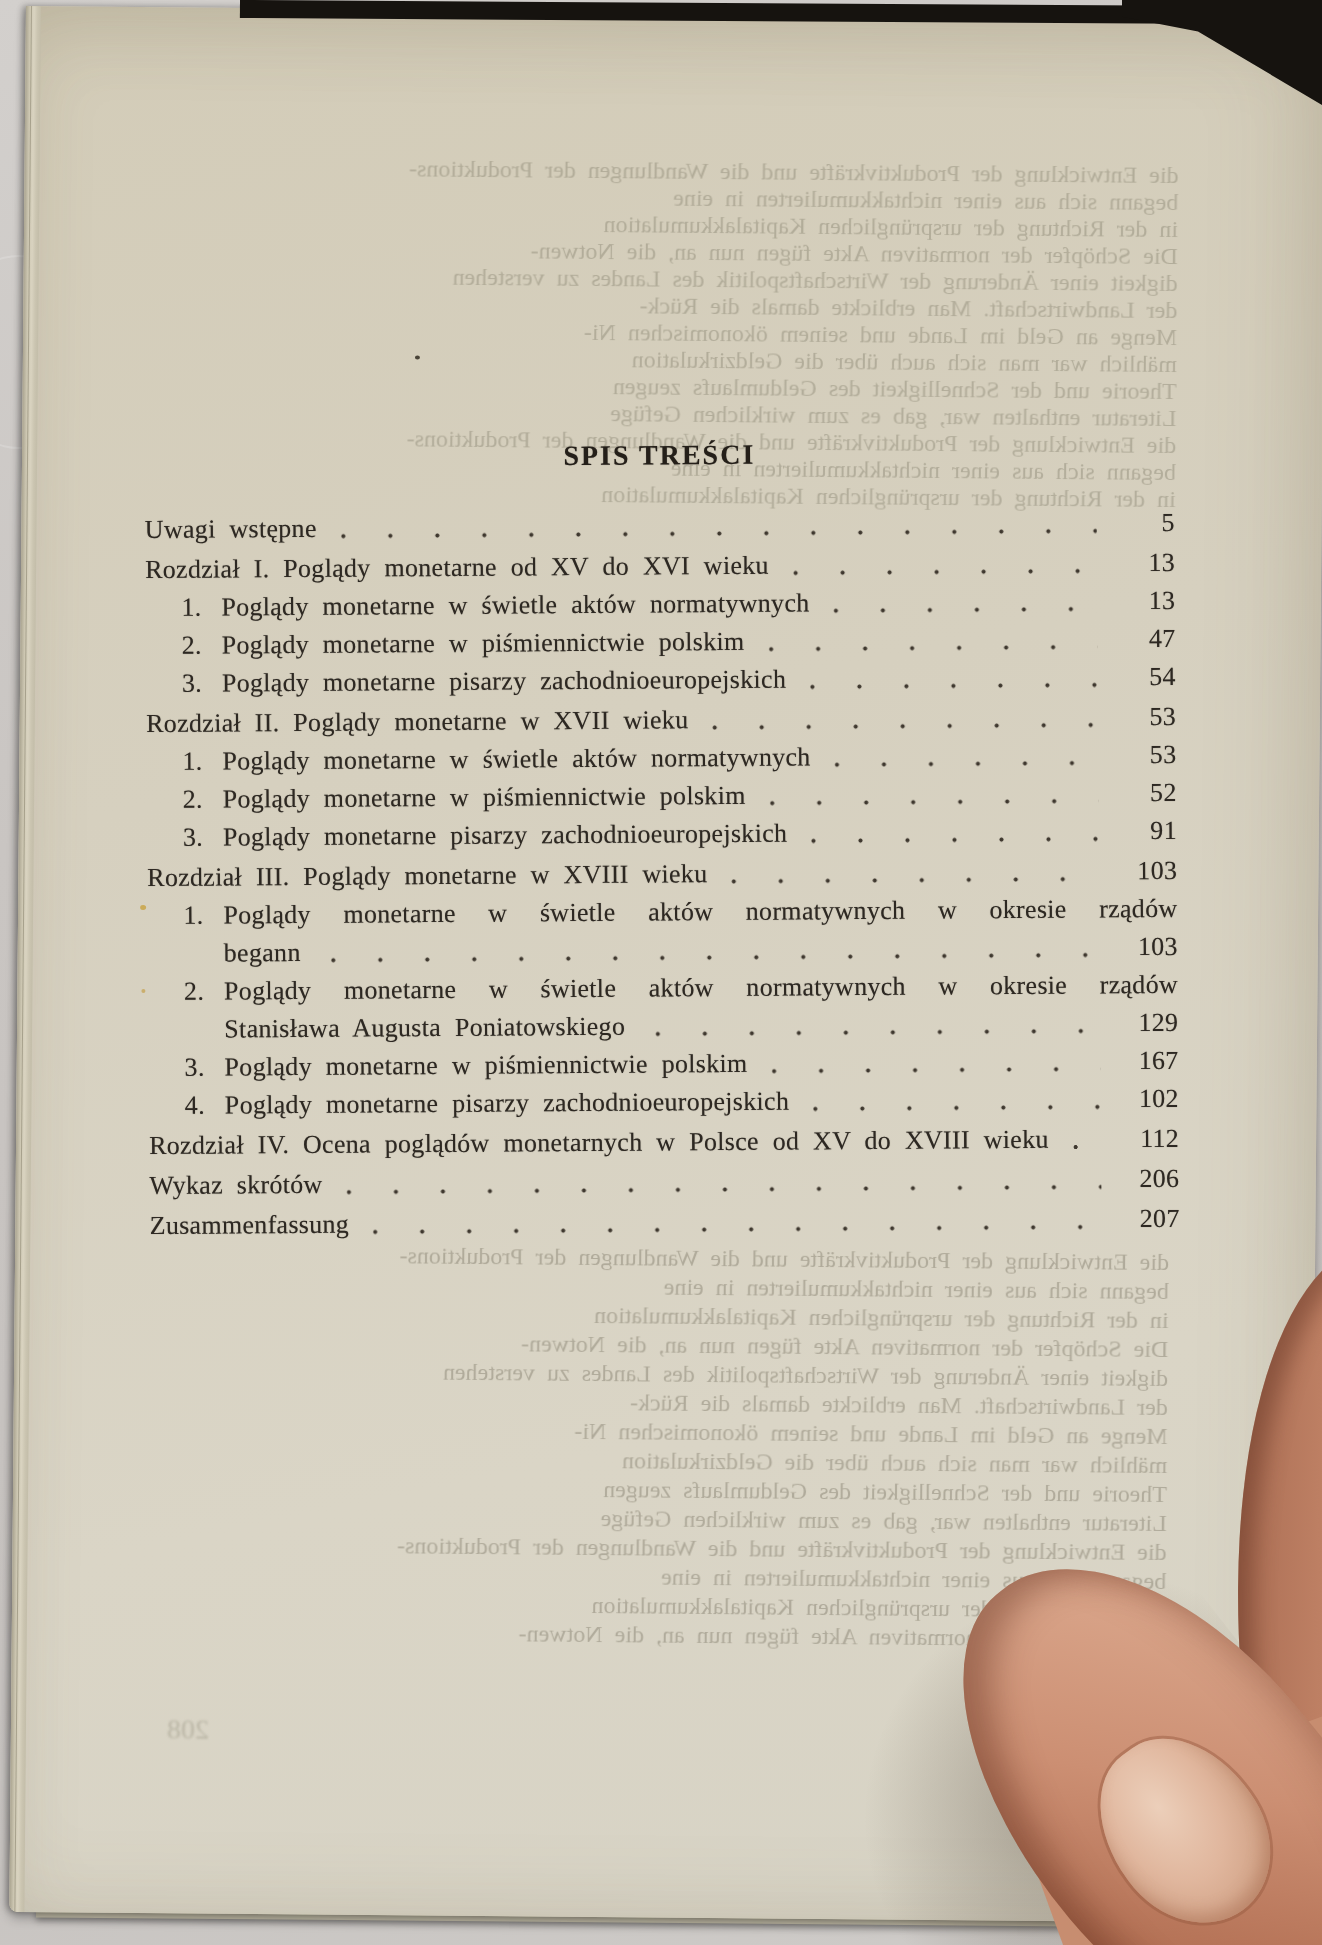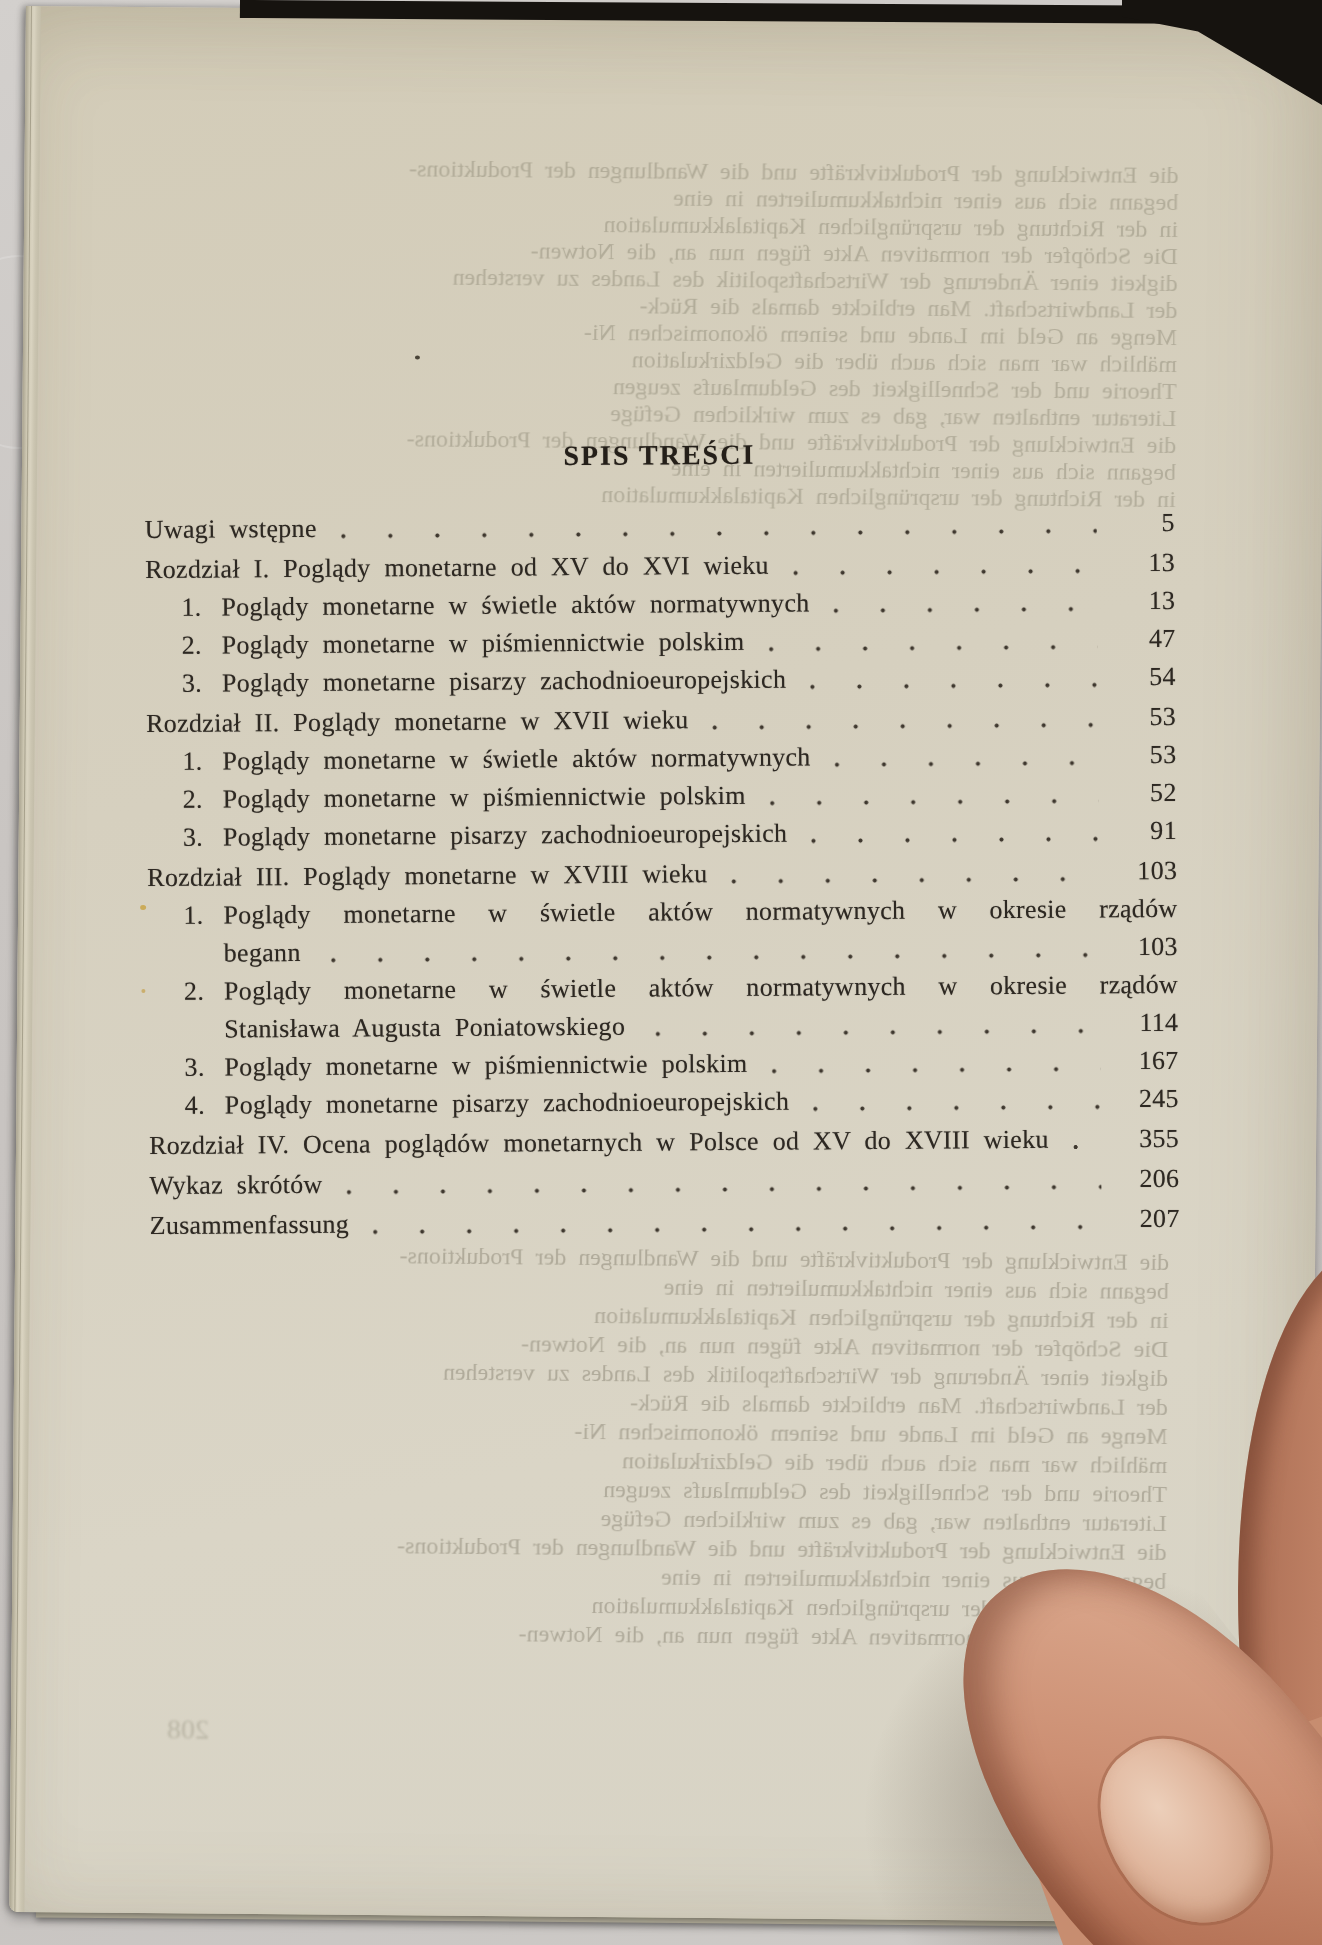--- a/index.html
+++ b/index.html
@@ -207,40 +207,40 @@
               </div>
             </div>
           </div>
           <div class="row lvl1 wrap">
             <span class="num">2.</span>
             <div class="wrapcol">
               <div class="l1">Poglądy monetarne w świetle aktów normatywnych w okresie rządów</div>
               <div class="l2">
                 <span class="txt">Stanisława Augusta Poniatowskiego</span>
                 <div class="dots"></div>
-                <span class="pg">114</span>
+                <span class="pg">129</span>
               </div>
             </div>
           </div>
           <div class="row lvl1">
             <span class="num">3.</span>
             <span class="txt">Poglądy monetarne w piśmiennictwie polskim</span>
             <div class="dots"></div>
             <span class="pg">167</span>
           </div>
           <div class="row lvl1">
             <span class="num">4.</span>
             <span class="txt">Poglądy monetarne pisarzy zachodnioeuropejskich</span>
             <div class="dots"></div>
-            <span class="pg">245</span>
+            <span class="pg">102</span>
           </div>
           <div class="row lvl0">
             <span class="txt">Rozdział IV. Ocena poglądów monetarnych w Polsce od XV do XVIII wieku</span>
             <div class="dots"></div>
-            <span class="pg">355</span>
+            <span class="pg">112</span>
           </div>
           <div class="row lvl0">
             <span class="txt">Wykaz skrótów</span>
             <div class="dots"></div>
             <span class="pg">206</span>
           </div>
           <div class="row lvl0">
             <span class="txt">Zusammenfassung</span>
             <div class="dots"></div>
             <span class="pg">207</span>

